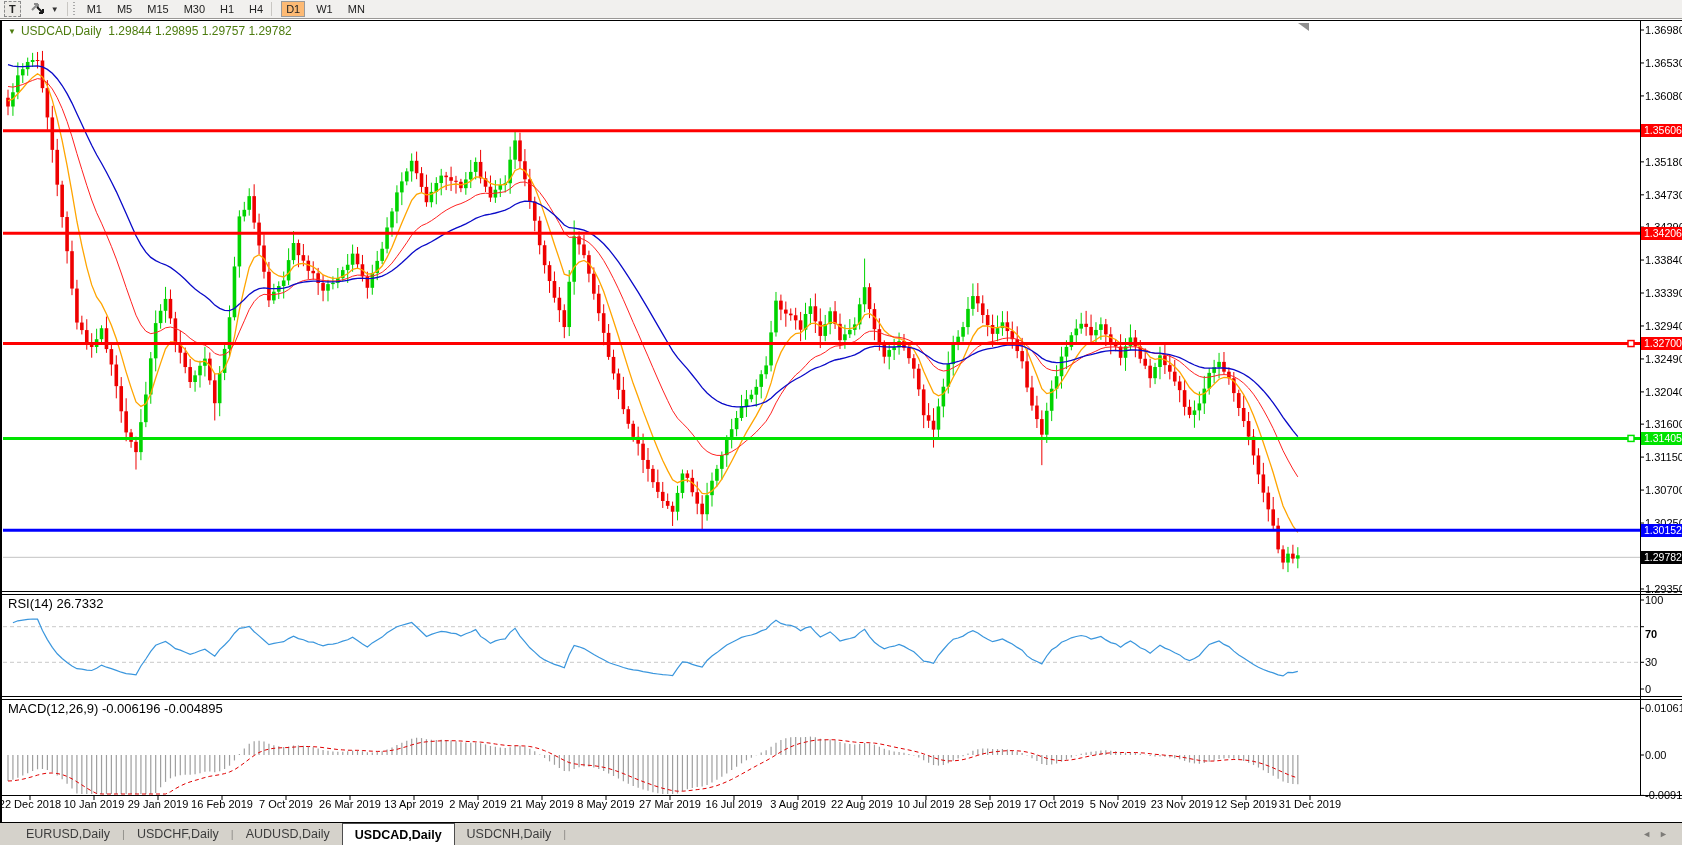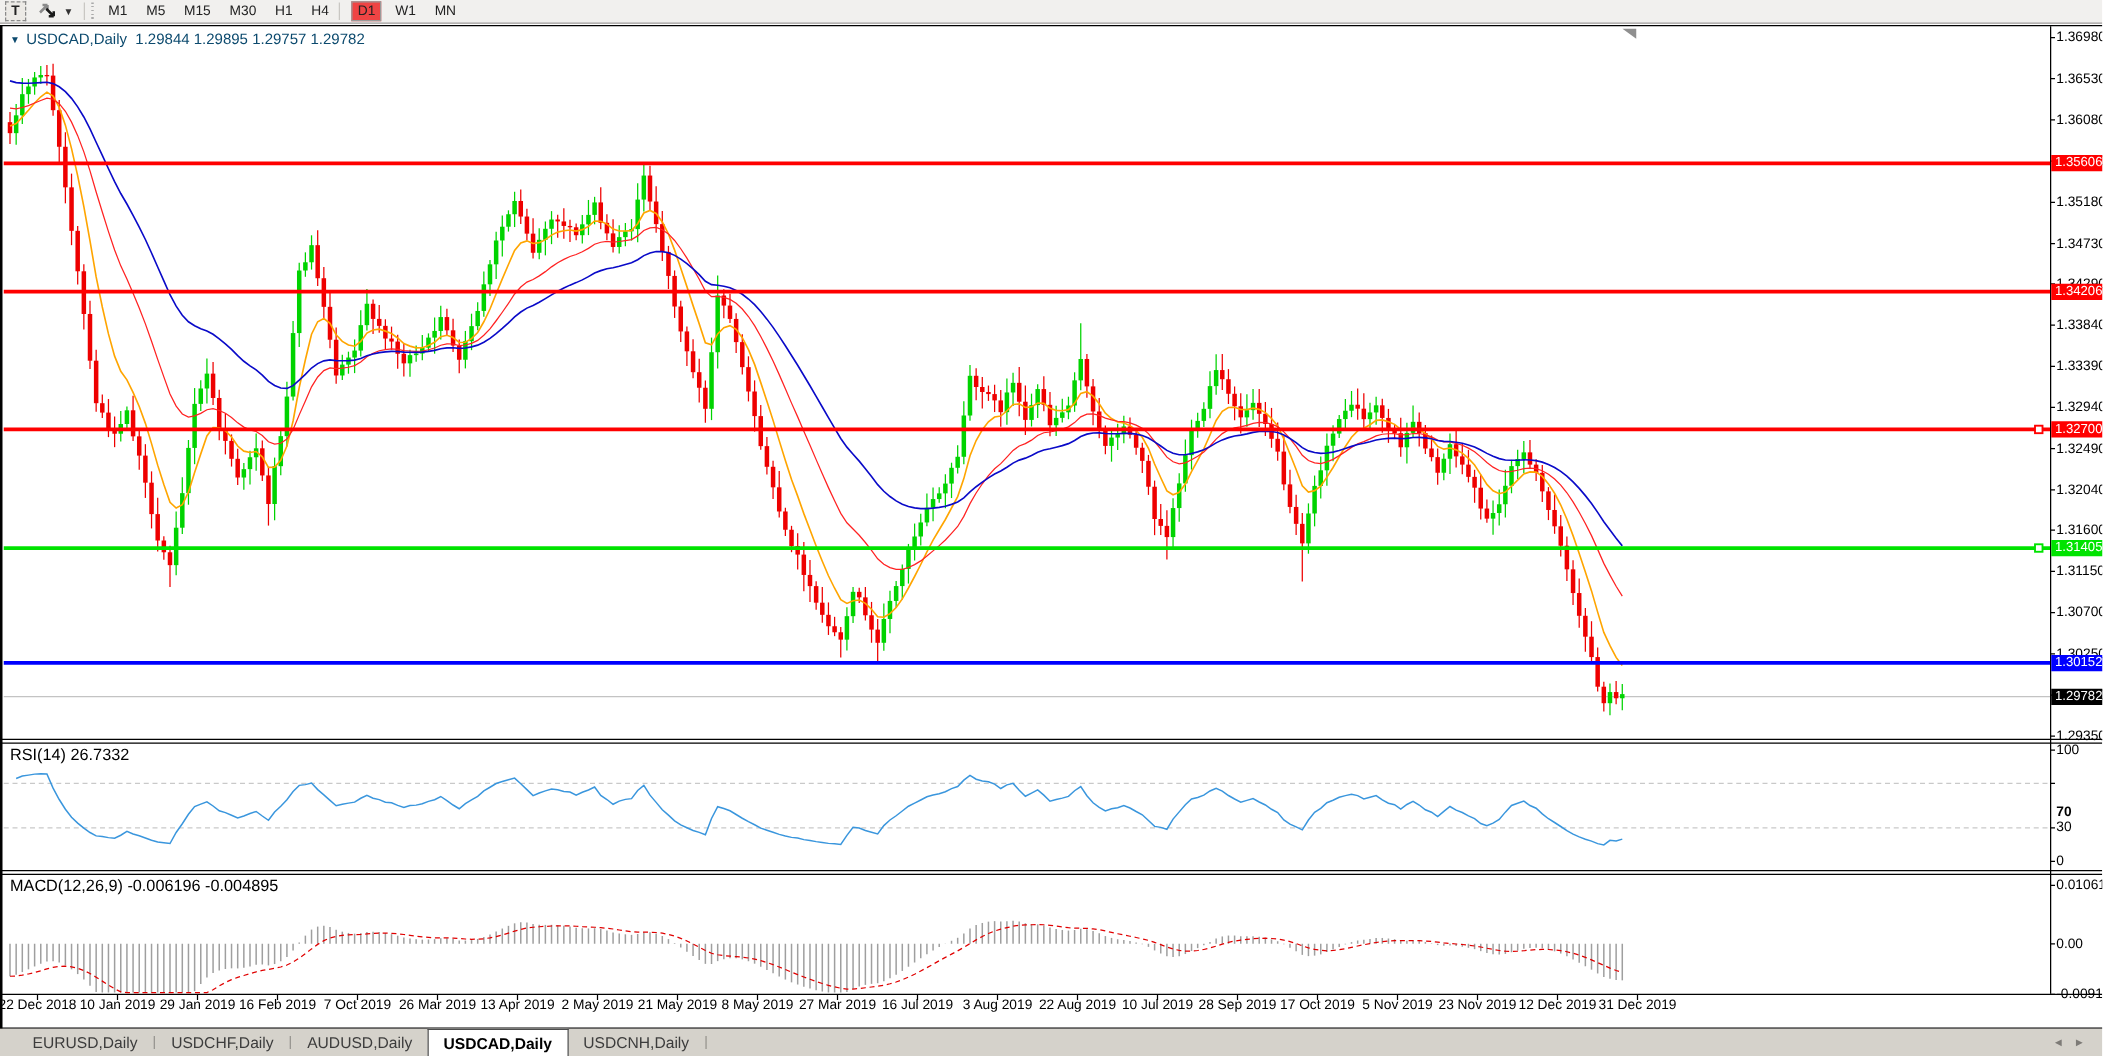--- a/index.html
+++ b/index.html
@@ -3,36 +3,36 @@
 <meta charset="utf-8">
 <style>
   html,body{margin:0;padding:0;background:#fff;}
   #screen{position:relative;width:1682px;height:845px;overflow:hidden;
     font-family:"Liberation Sans",sans-serif;background:#fff;-webkit-font-smoothing:none;}
   
   #toolbar{position:absolute;left:0;top:0;width:1682px;height:18px;background:#f1f0ee;
     display:flex;align-items:center;font-size:11px;color:#222;}
   .tbtn{height:14px;line-height:14px;padding:0 4px;margin:0 1px;cursor:default;color:#222;}
   .tbtn.boxed{border:1px dashed #8a8a8a;background:#eceae6;}
-  .tbtn.active{border:1px solid #9a9a9a;background:#ef4444;}
+  .tbtn.active{border:1px solid #9a9a9a;background:#fdba74;}
   .tsep{width:1px;height:14px;background:#c9c7c3;margin:0 3px;}
   .tgrip{width:4px;height:14px;margin:0 3px 0 1px;
     background-image:repeating-linear-gradient(#aaa 0 1px,transparent 1px 3px);background-size:2px 100%;background-repeat:no-repeat;background-position:1px 0;}
   .caret{font-size:8px;color:#333;margin:0 2px;}
   
   .hline-sep{position:absolute;left:0;width:1682px;height:1px;background:#000;}
   #win-top-gray{position:absolute;left:0;top:18px;width:1682px;height:1px;background:#9a9896;}
   #win-left{position:absolute;left:0;top:20px;width:2px;height:803px;background:#000;}
   
   #chart-svg{position:absolute;left:0;top:0;}
   
   .axlab{position:absolute;left:1645px;font-size:11px;color:#000;white-space:nowrap;}
   .chip{position:absolute;left:1641px;width:41px;height:13px;line-height:13px;
     font-size:10.5px;color:#fff;padding-left:3px;white-space:nowrap;}
-  #chart-title{position:absolute;left:8px;top:24px;font-size:12px;color:#0c4a6e;white-space:nowrap;}
+  #chart-title{position:absolute;left:8px;top:24px;font-size:12px;color:#4d7c0f;white-space:nowrap;}
   #chart-title .tri{font-size:8px;vertical-align:1px;margin-right:5px;}
   .indlab{position:absolute;left:8px;font-size:13px;color:#000;white-space:nowrap;}
   .datelab{position:absolute;top:798px;font-size:11px;color:#000;white-space:nowrap;transform:translateX(-50%);}
   
   #tabbar{position:absolute;left:0;top:823px;width:1682px;height:22px;background:#d5d2cb;
     display:flex;align-items:stretch;font-size:12.5px;color:#3c3c3c;}
   #tabbar .pad{width:14px;}
   .tab{display:flex;align-items:center;padding:0 12px;cursor:default;}
   .tab.active{background:#fff;border:1px solid #4d4d4d;border-bottom:none;font-weight:bold;color:#000;}
   .tabsep{display:flex;align-items:center;color:#8f8d88;font-size:11px;}
@@ -958,21 +958,21 @@
       <div class="axlab" style="top: 517.04px;">1.30250</div>
       <div class="axlab" style="top: 550.007px;">1.29800</div>
       <div class="axlab" style="top: 582.974px;">1.29350</div>
       <div class="chip" style="top: 124.159px; background: rgb(255, 0, 0);">1.35606</div>
       <div class="chip" style="top: 226.723px; background: rgb(255, 0, 0);">1.34206</div>
       <div class="chip" style="top: 337.053px; background: rgb(255, 0, 0);">1.32700</div>
       <div class="chip" style="top: 431.925px; background: rgb(0, 227, 0);">1.31405</div>
       <div class="chip" style="top: 523.72px; background: rgb(0, 0, 255);">1.30152</div>
       <div class="chip" style="top: 550.826px; background: rgb(0, 0, 0);">1.29782</div>
       <div class="axlab" style="top: 594px;">100</div>
-      <div class="axlab" style="top: 644px; font-weight: bold;">70</div>
+      <div class="axlab" style="top: 628px; font-weight: bold;">70</div>
       <div class="axlab" style="top: 656.3px;">30</div>
       <div class="axlab" style="top: 683px;">0</div>
       <div class="axlab" style="top: 702.294px;">0.010615</div>
       <div class="axlab" style="top: 749px;">0.00</div>
       <div class="axlab" style="top: 789.405px;">-0.009183</div>
       <div class="datelab" style="left: 30px;">22 Dec 2018</div>
       <div class="datelab" style="left: 94px;">10 Jan 2019</div>
       <div class="datelab" style="left: 158px;">29 Jan 2019</div>
       <div class="datelab" style="left: 222px;">16 Feb 2019</div>
       <div class="datelab" style="left: 286px;">7 Oct 2019</div>
@@ -983,21 +983,21 @@
       <div class="datelab" style="left: 606px;">8 May 2019</div>
       <div class="datelab" style="left: 670px;">27 Mar 2019</div>
       <div class="datelab" style="left: 734px;">16 Jul 2019</div>
       <div class="datelab" style="left: 798px;">3 Aug 2019</div>
       <div class="datelab" style="left: 862px;">22 Aug 2019</div>
       <div class="datelab" style="left: 926px;">10 Jul 2019</div>
       <div class="datelab" style="left: 990px;">28 Sep 2019</div>
       <div class="datelab" style="left: 1054px;">17 Oct 2019</div>
       <div class="datelab" style="left: 1118px;">5 Nov 2019</div>
       <div class="datelab" style="left: 1182px;">23 Nov 2019</div>
-      <div class="datelab" style="left: 1246px;">12 Dec 2019</div>
+      <div class="datelab" style="left: 1246px;">12 Sep 2019</div>
       <div class="datelab" style="left: 1310px;">31 Dec 2019</div>
     </div>
 
   <div id="tabbar">
       <div class="pad"></div>
       <div class="tab">EURUSD,Daily</div>
       <div class="tabsep">|</div>
       <div class="tab">USDCHF,Daily</div>
       <div class="tabsep">|</div>
       <div class="tab">AUDUSD,Daily</div>

